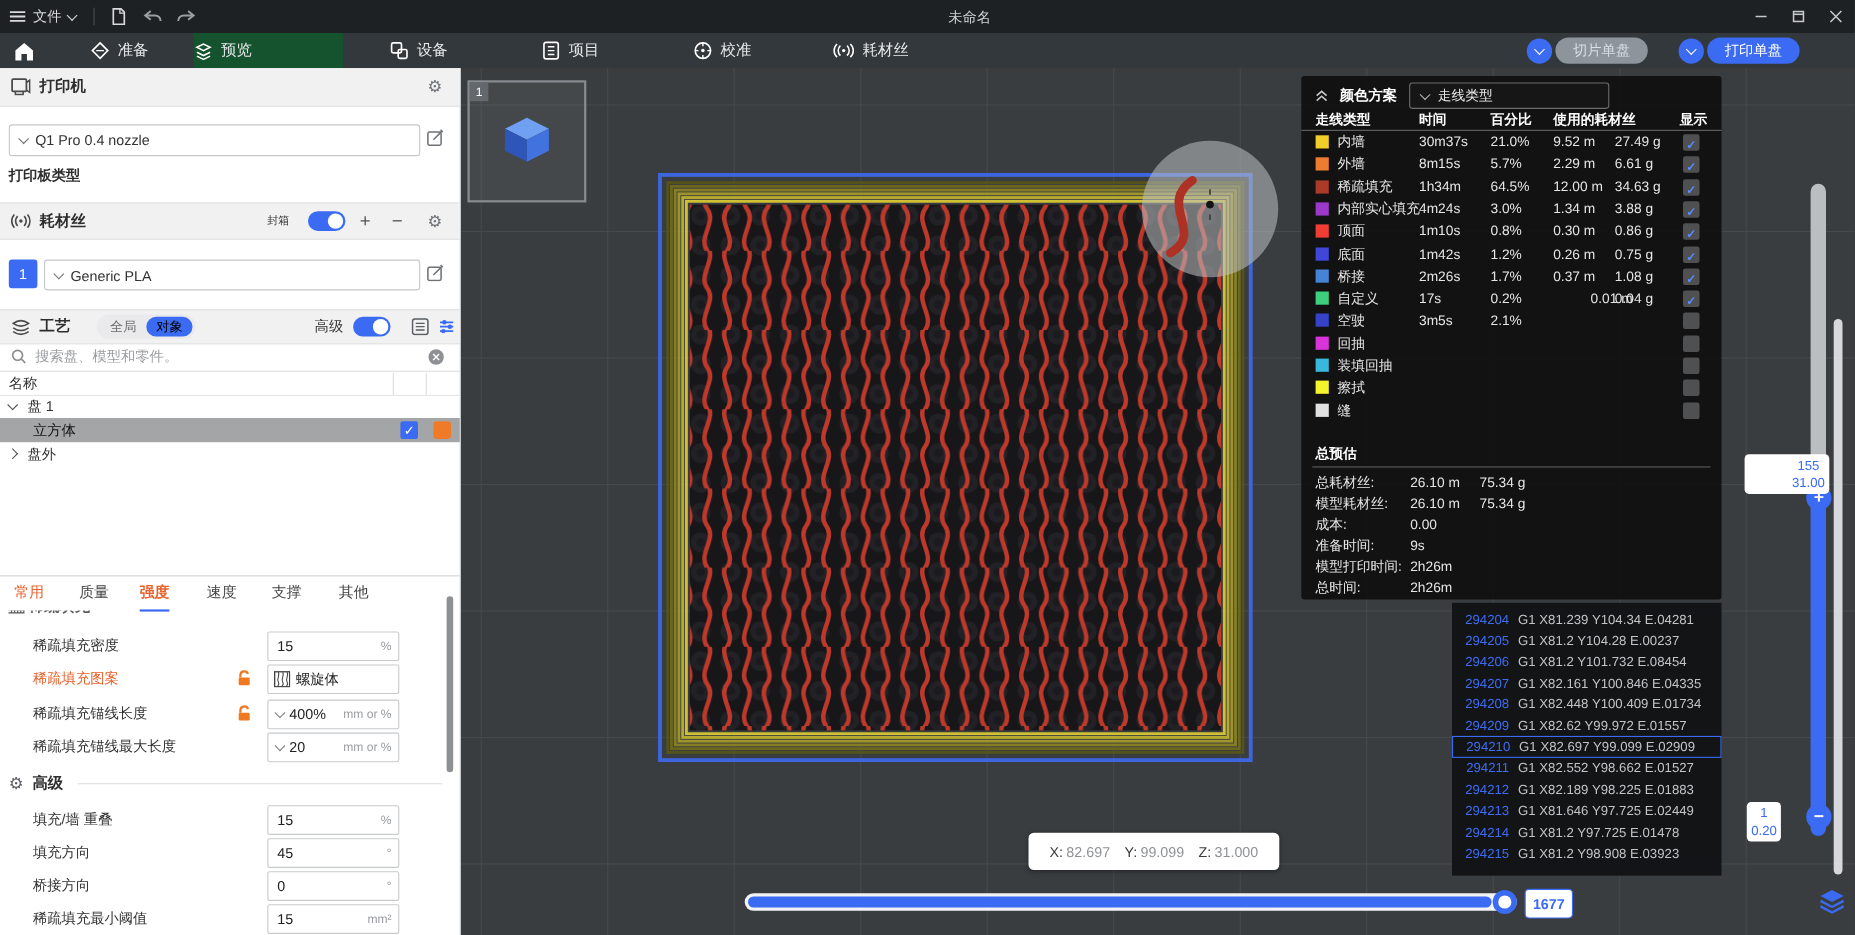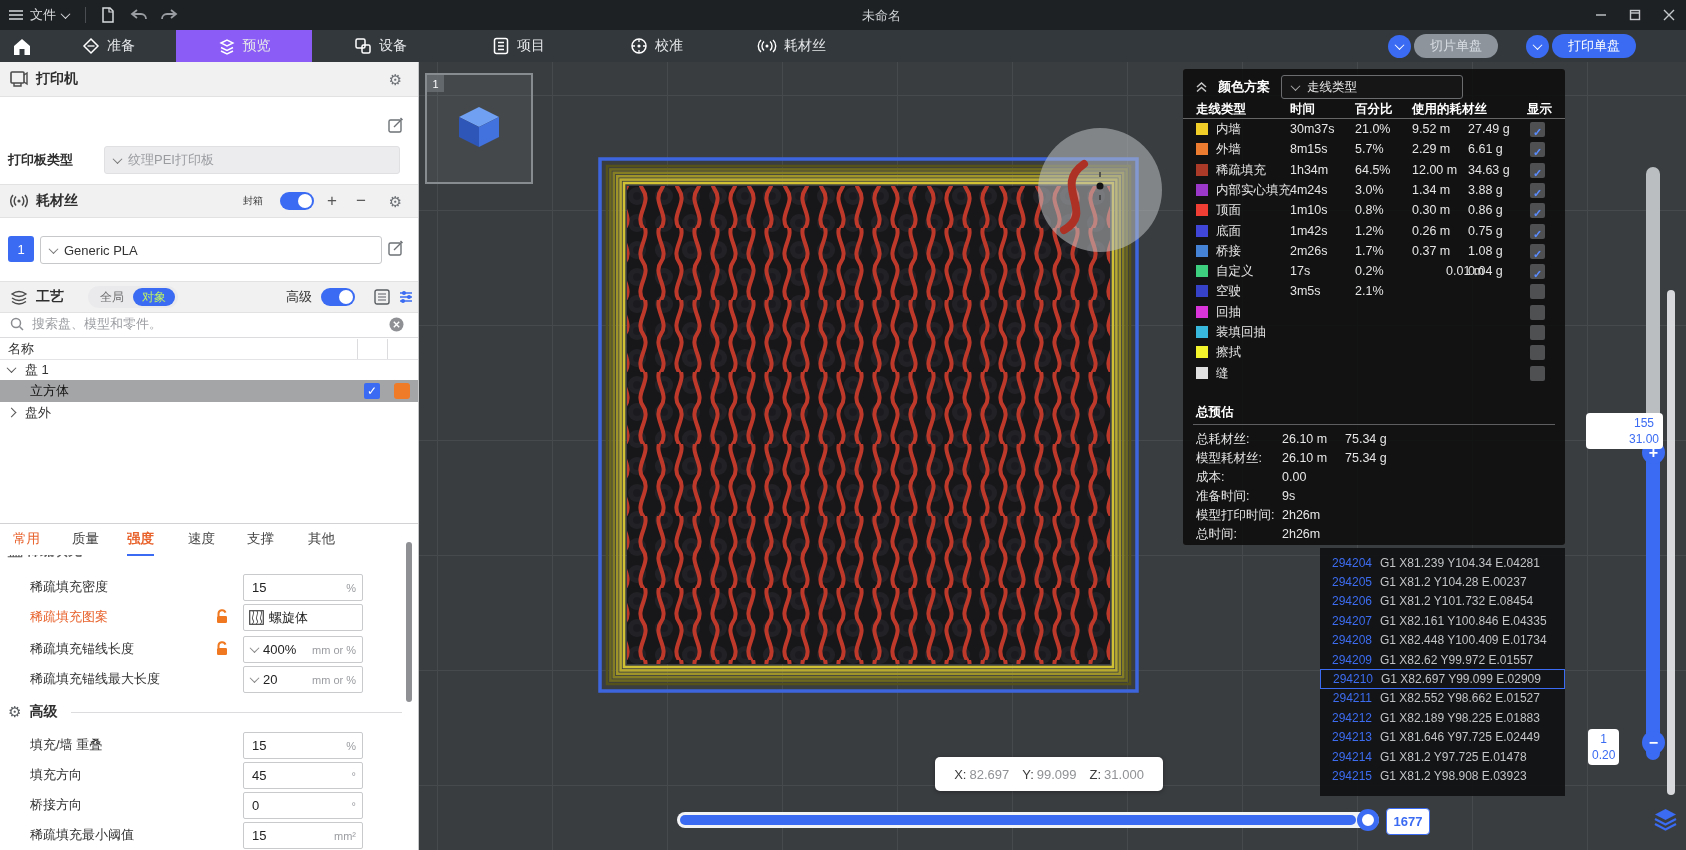--- a/index.html
+++ b/index.html
@@ -13,42 +13,42 @@
   .tb-ic{width:26px;height:22px;display:flex;align-items:center;justify-content:center;border-radius:3px;}
   #win-title{left:862px;top:7px;font-size:13px;color:#CFD2D5;}
   #win-ctrls{right:0;top:0;height:30px;display:flex;align-items:center;}
   #win-ctrls .wc{width:34px;height:30px;display:flex;align-items:center;justify-content:center;color:#C6C9CC;}
   
   .chev{display:inline-block;width:6px;height:6px;border-right:1.6px solid currentColor;border-bottom:1.6px solid currentColor;transform:rotate(45deg) translate(-1px,-1px);}
   .chev.r{transform:rotate(-45deg);}
   
   #navbar{left:0;top:30px;width:1686px;height:32px;background:#33383C;}
   .navtab{position:absolute;top:0;height:32px;display:flex;align-items:center;gap:7px;color:#E6E8EA;font-size:14px;}
-  .navtab.active{background:#8b5cf6;justify-content:center;border-radius:0;}
+  .navtab.active{background:#14532d;border-radius:0;}
   .splitbtn{position:absolute;top:4px;height:24px;display:flex;align-items:center;}
   .sb-chev{width:23px;height:23px;border-radius:50%;background:#3A6BF2;color:#fff;display:flex;align-items:center;justify-content:center;margin-right:3px;}
   .sb-body{height:24px;padding:0 16px;border-radius:12px;display:flex;align-items:center;font-size:13px;}
   .sb-body.gray{background:#8D949C;color:#D9DEE4;}
   .sb-body.blue{background:#3A6BF2;color:#fff;}
   
   #leftpanel{left:0;top:62px;width:418px;height:788px;background:#FFFFFF;border-right:1px solid #C4C6C8;font-size:13px;color:#333;}
   .sect{position:absolute;left:0;width:418px;background:#F1F1F2;border-top:1px solid #E2E2E3;border-bottom:1px solid #E2E2E3;display:flex;align-items:center;}
   .sect .sicon{margin:0 8px 0 10px;display:flex;}
   .sect .stitle{font-size:14px;font-weight:bold;color:#2E2E2E;}
   .combo{position:absolute;border:1px solid #C6C8CA;border-radius:3px;background:#fff;display:flex;align-items:center;font-size:13px;color:#333;}
   .combo .chev{margin:0 7px 0 9px;color:#777;}
   .combo.gray{background:#ECECEE;border-color:#E0E0E2;color:#9A9CA0;}
   .tgl{width:34px;height:18px;border-radius:9px;background:#3A6BF2;position:relative;display:inline-block;}
   .tgl::after{content:'';position:absolute;right:2px;top:2px;width:14px;height:14px;border-radius:50%;background:#fff;}
   .pmbtn{font-size:17px;color:#555;width:18px;text-align:center;}
   .gear{font-size:15px;color:#6E7276;line-height:1;}
   .slot{width:26px;height:26px;background:#3A6BF2;color:#fff;border-radius:3px;display:flex;align-items:center;justify-content:center;font-size:13px;}
   .pill{display:flex;align-items:center;background:#EAEAEC;border-radius:11px;height:22px;padding:0 3px;font-size:12px;}
   .pill .seg{padding:0 9px;color:#6E6E70;}
-  .pill .seg.on{background:#3A6BF2;color:#bef264;border-radius:10px;height:18px;display:flex;align-items:center;}
+  .pill .seg.on{background:#3A6BF2;color:#000000;border-radius:10px;height:18px;display:flex;align-items:center;}
   #searchrow{left:0;top:249px;width:418px;height:26px;border-bottom:1px solid #DCDCDE;display:flex;align-items:center;color:#9B9DA1;}
   .objrow{position:absolute;left:0;width:418px;display:flex;align-items:center;color:#333;}
   .coldiv{position:absolute;top:0;width:1px;background:#DCDCDE;height:20px;}
   .cb{width:16px;height:16px;background:#3A6BF2;border-radius:2px;color:#fff;font-size:12px;line-height:16px;text-align:center;}
   
   #paramtabs{left:0;top:461px;width:418px;height:31px;border-top:1px solid #D2D2D4;}
   .ptab{position:absolute;top:0;height:30px;display:flex;align-items:center;font-size:13.5px;color:#444;}
   .ptab.mod{color:#E8622C;}
   .ptab.active{font-weight:bold;border-bottom:2px solid #3A6BF2;}
   .setrow{position:absolute;left:0;width:418px;height:30px;}
@@ -281,32 +281,32 @@
       <svg width="18" height="16">
           <rect x="1" y="1" width="13" height="11" rx="1" fill="none" stroke="#4A4A4A" stroke-width="1.6"></rect>
           <path d="M14 4 l3 -2 v11 l-3 -2" fill="none" stroke="#4A4A4A" stroke-width="1.4"></path>
           <path d="M4 12 v3 h7 v-3" fill="none" stroke="#4A4A4A" stroke-width="1.4"></path>
         </svg>
     </span>
     <span class="stitle">打印机</span>
     <span class="gear" style="position:absolute;right:16px;">⚙</span>
   </div>
 
+  <div class="combo" style="left:8px;top:51px;width:372px;height:27px;">
+    <span class="chev"></span>
+    <span>Q1 Pro 0.4 nozzle</span>
+  </div>
   <span style="position:absolute;left:388px;top:55px;">
     <svg width="16" height="16">
         <rect x="1" y="3" width="12" height="12" rx="1.5" fill="none" stroke="#6E7276" stroke-width="1.4"></rect>
         <path d="M6 10 L14 2 M12.5 1 l2 2" stroke="#6E7276" stroke-width="1.4" fill="none"></path>
       </svg>
   </span>
 
   <span class="abs" style="left:8px;top:89px;font-weight:bold;color:#2E2E2E;">打印板类型</span>
-  <div class="combo gray" style="left:104px;top:84px;width:294px;height:26px;">
-    <span class="chev"></span>
-    <span>纹理PEI打印板</span>
-  </div>
 
   <div class="sect" style="top:122px;height:32px;">
     <span class="sicon">
       <svg width="18" height="16">
           <path d="M3 2 a9 9 0 0 0 0 12 M6 3.5 a6.5 6.5 0 0 0 0 9 M15 2 a9 9 0 0 1 0 12 M12 3.5 a6.5 6.5 0 0 1 0 9" fill="none" stroke="#4A4A4A" stroke-width="1.5"></path>
           <circle cx="9" cy="8" r="1.6" fill="#4A4A4A"></circle>
         </svg>
     </span>
     <span class="stitle">耗材丝</span>
     <span style="position:absolute;left:243px;font-size:10px;color:#333;">封箱</span>

